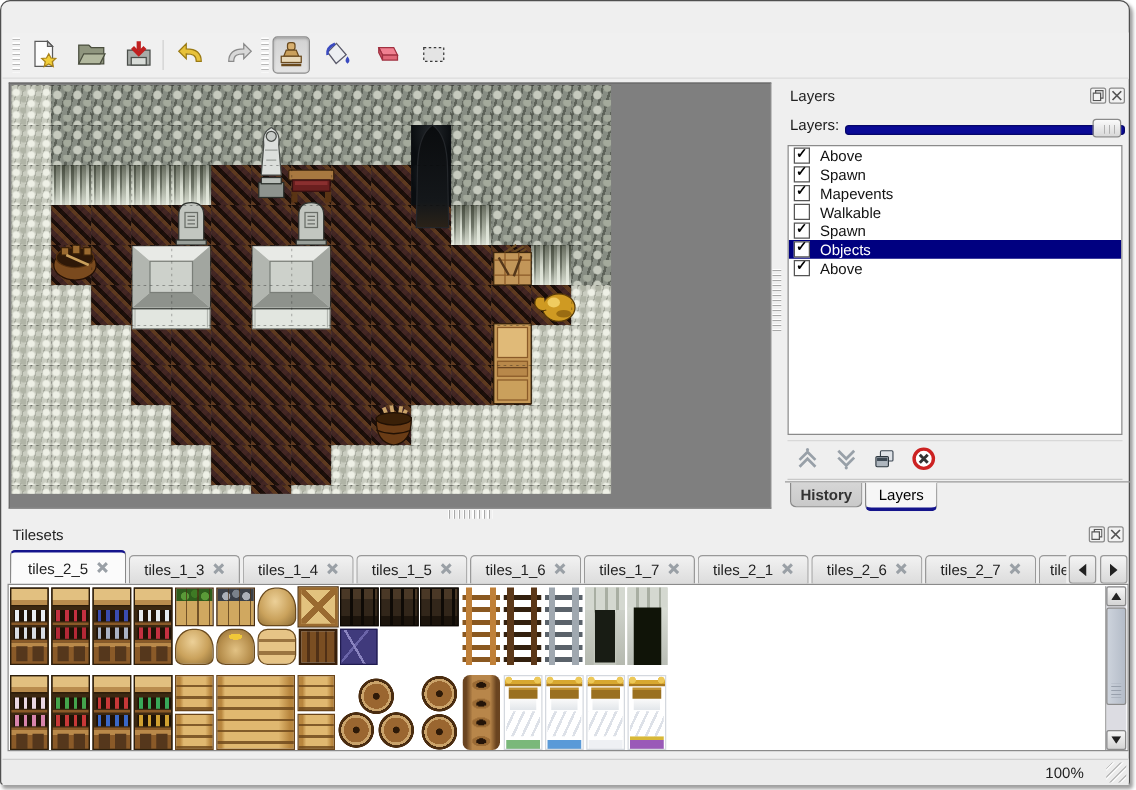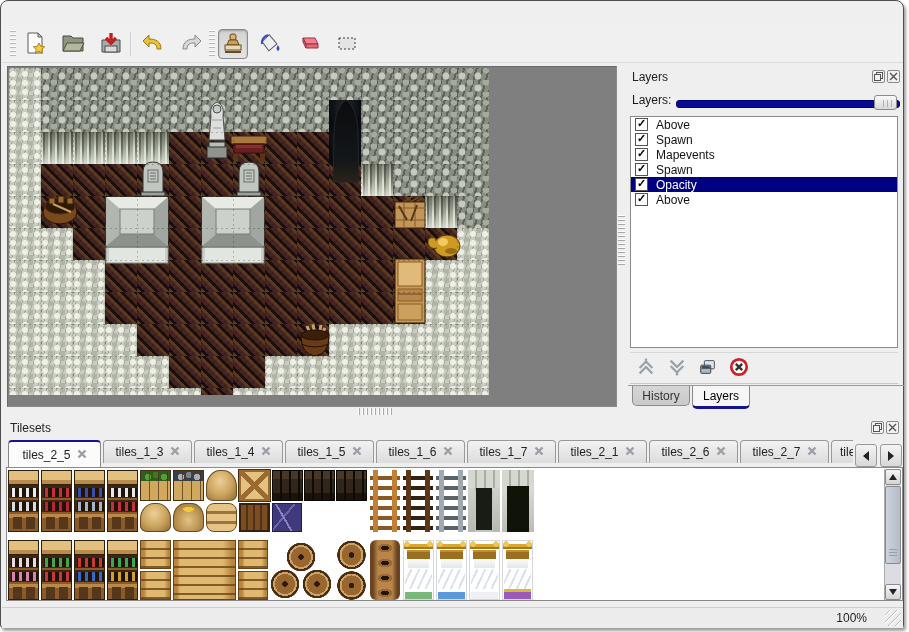--- a/index.html
+++ b/index.html
@@ -51,26 +51,26 @@
   .layer-row{position:relative;height:15px;display:flex;align-items:center;}
   .layer-row.selected{background:#000080;}
   .layer-row.selected .layer-label{color:#fff;}
   .checkbox{width:11px;height:11px;background:#fff;border:1px solid #555;margin-left:4px;font-size:11px;line-height:9px;text-align:center;color:#000;flex:0 0 auto;box-sizing:content-box;font-weight:bold;}
   .layer-label{margin-left:8px;font-size:12px;color:#111;white-space:nowrap;}
   .layer-actions{left:630px;top:352px;width:268px;height:32px;border-top:1px solid #d8d8d8;border-bottom:1px solid #c8c8c8;background:#efefef;display:flex;align-items:center;gap:7px;padding-left:4px;box-sizing:border-box;}
   .act-btn{width:24px;height:24px;display:flex;align-items:center;justify-content:center;}
   .act-btn svg{width:20px;height:20px;}
   .bottom-tabs{left:628px;top:385px;width:276px;height:25px;border-top:1px solid #9a9a9a;}
   .btab{position:absolute;top:0;height:20px;display:flex;align-items:center;justify-content:center;font-size:12px;border:1px solid #8a8a8a;border-top:none;border-radius:0 0 5px 5px;box-sizing:border-box;}
-  .btab.inactive{background:linear-gradient(#d6d6d6,#c9c9c9);color:#333;}
+  .btab.inactive{background:linear-gradient(#d6d6d6,#c9c9c9);color:#333;font-weight:bold;}
   .btab.active{background:#f6f6f6;border-bottom:3px solid #14148c;height:23px;color:#000;}
 
   
   .ts-title-row{left:4px;top:420px;width:901px;height:18px;}
-  .ts-tabbar{left:8px;top:440px;width:845px;height:27px;overflow:hidden;display:flex;}
+  .ts-tabbar{left:8px;top:440px;width:845px;height:27px;overflow:hidden;display:flex;align-items:flex-end;}
   .ts-tab{flex:0 0 auto;height:23px;display:flex;align-items:center;justify-content:center;gap:6px;font-size:12px;color:#222;background:linear-gradient(#f2f2f2,#dcdcdc);border:1px solid #999;border-bottom:none;border-radius:4px 4px 0 0;box-sizing:border-box;padding:0 8px;margin-right:2px;width:89px;}
   .ts-tab.active{height:27px;background:#fbfbfb;border-color:#888;border-top:2px solid #14148c;width:93px;}
   .ts-tab.truncated{width:32px;overflow:hidden;justify-content:flex-start;}
   .ts-tab .xicon svg{width:10px;height:10px;}
   .tabscroll{position:absolute;top:444px;width:22px;height:23px;background:linear-gradient(#f4f4f4,#d8d8d8);border:1px solid #999;box-sizing:border-box;display:flex;align-items:center;justify-content:center;border-radius:3px;}
   .ts-content{left:6px;top:467px;width:897px;height:134px;background:#fff;border:1px solid #8a8a8a;box-sizing:border-box;overflow:hidden;}
   .ts{position:absolute;box-sizing:border-box;}
 
   
   [class*="ts-shelf"]{border:1px solid #2e1f0c;background-color:#3c2812;background-image:linear-gradient(#55371c,#55371c),linear-gradient(#55371c,#55371c),linear-gradient(180deg,#e2c080 0 9px,#b98c4e 9px 13px,#2e1d0a 13px 14px),repeating-linear-gradient(90deg,var(--i1) 1px 4px,#1f1206 4px 8px),linear-gradient(#8a5a28,#8a5a28),repeating-linear-gradient(90deg,var(--i2) 1px 4px,#1f1206 4px 8px),linear-gradient(#8a5a28,#8a5a28),linear-gradient(180deg,#b9894a 0 4px,#8a5a28 4px);background-position:4px 46px,17px 46px,0 0,2px 17px,0 27px,2px 31px,0 41px,0 43px;background-size:9px 12px,9px 12px,100% 14px,27px 9px,100% 2px,27px 9px,100% 2px,100% 19px;background-repeat:no-repeat;}
@@ -495,26 +495,30 @@
       </div>
       <div class="layer-row">
         <span class="checkbox">✓</span>
         <span class="layer-label">Spawn</span>
       </div>
       <div class="layer-row">
         <span class="checkbox">✓</span>
         <span class="layer-label">Mapevents</span>
       </div>
       <div class="layer-row">
+        <span class="checkbox"></span>
+        <span class="layer-label">Walkable</span>
+      </div>
+      <div class="layer-row">
         <span class="checkbox">✓</span>
         <span class="layer-label">Spawn</span>
       </div>
       <div class="layer-row selected">
         <span class="checkbox">✓</span>
-        <span class="layer-label">Opacity</span>
+        <span class="layer-label">Objects</span>
       </div>
       <div class="layer-row">
         <span class="checkbox">✓</span>
         <span class="layer-label">Above</span>
       </div>
     </div>
   <div class="layer-actions abs" id="layerActions">
       <div class="act-btn">
         <span><svg viewBox="0 0 22 22">
             <circle cx="11" cy="3" r="1.4" fill="#98a0a8"></circle>

